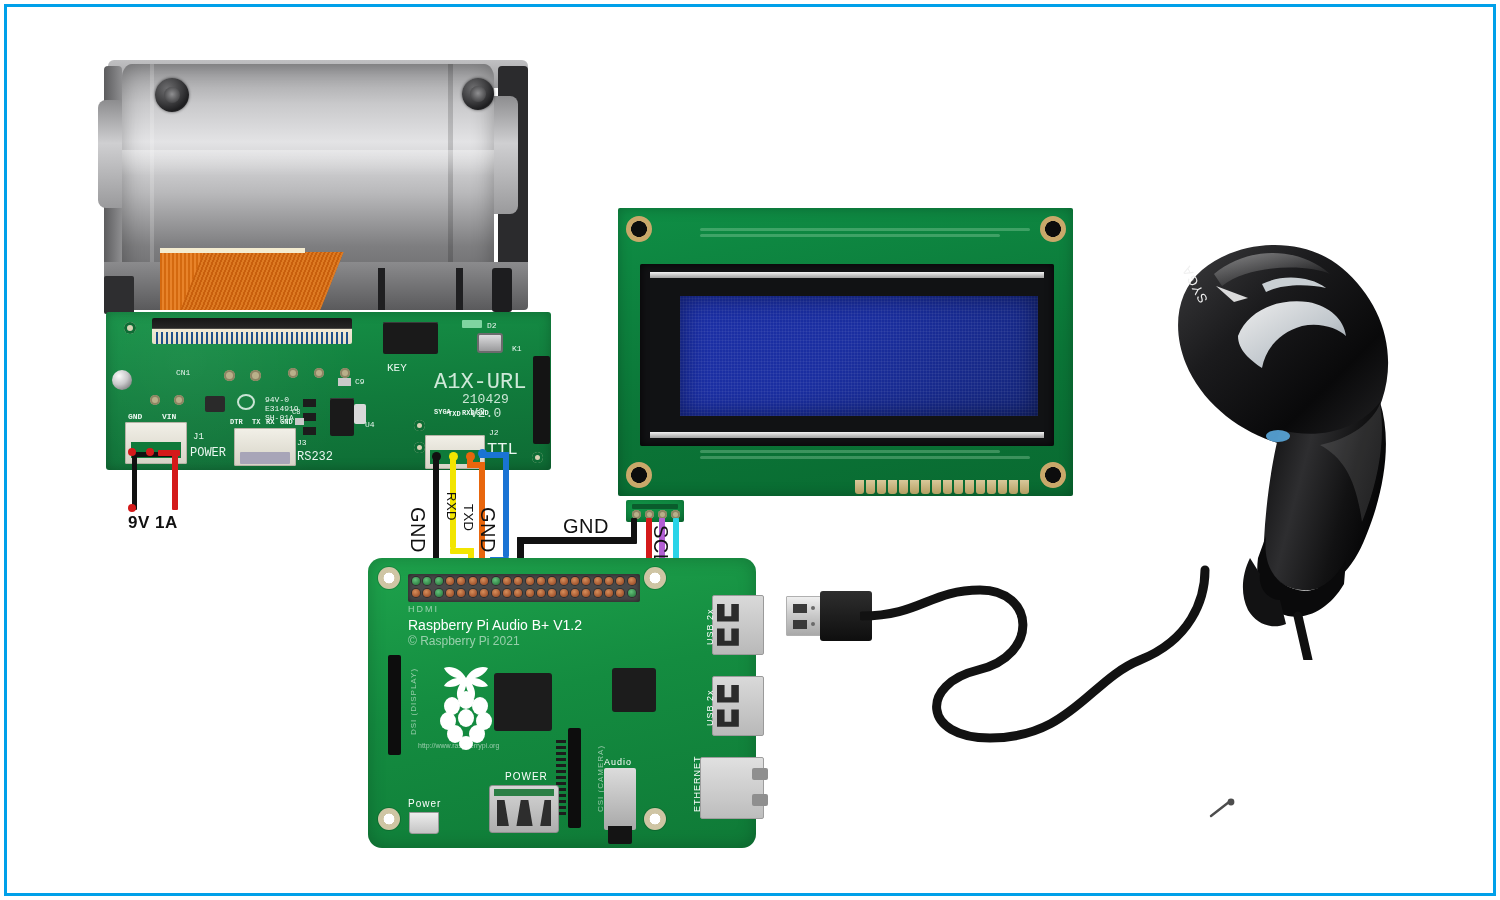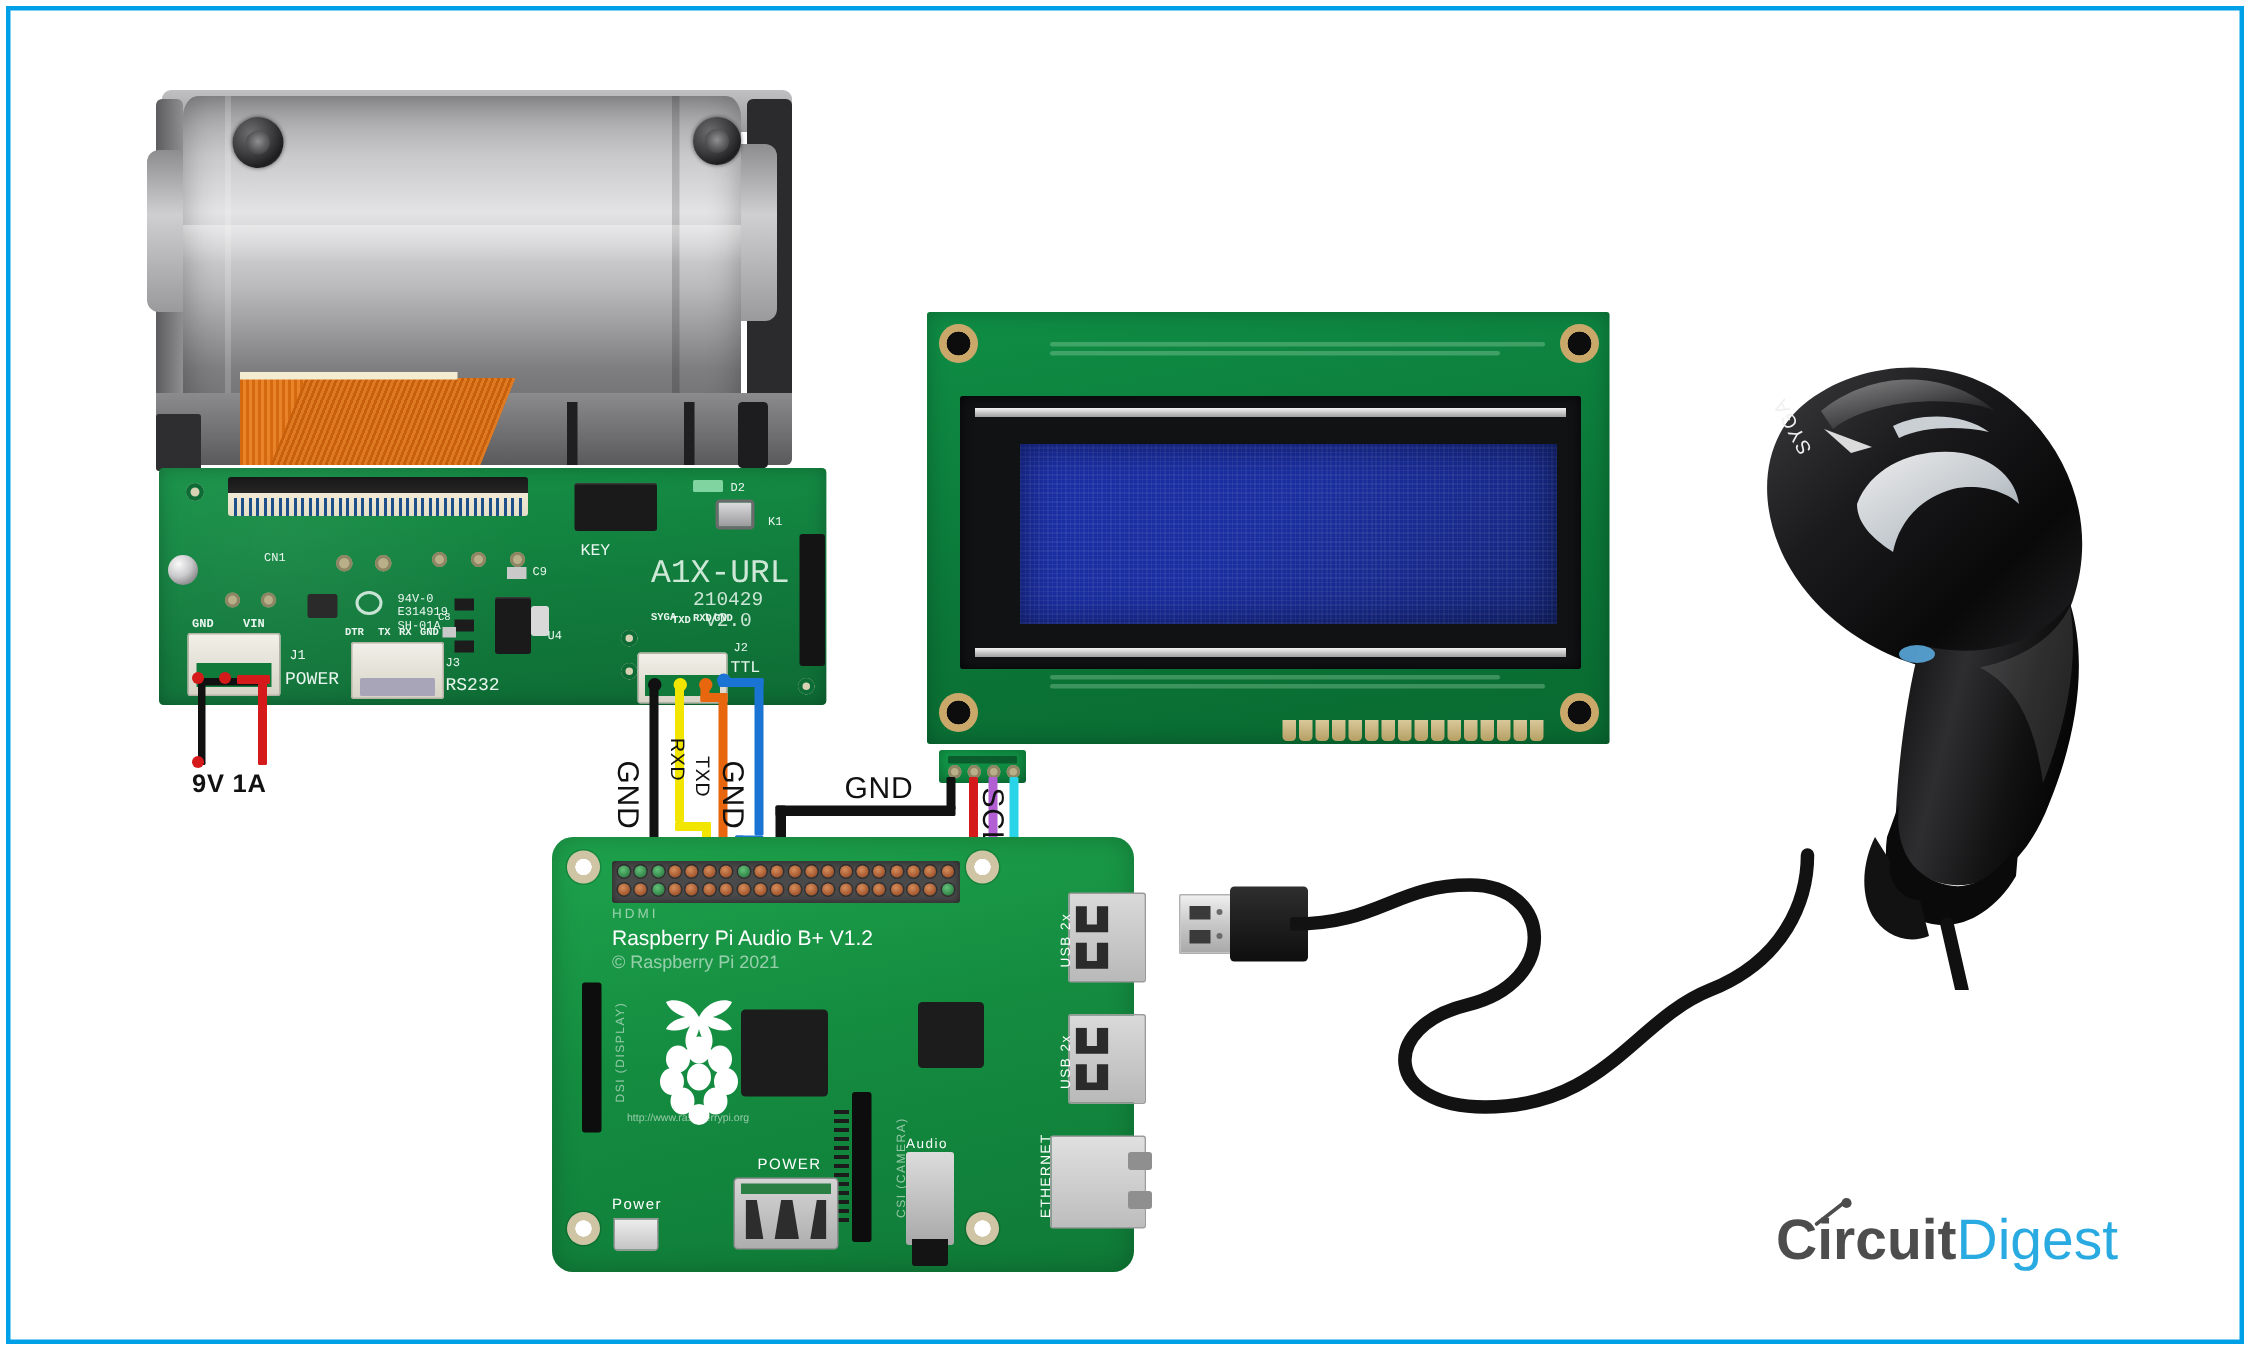--- a/index.html
+++ b/index.html
@@ -340,21 +340,21 @@
   <div class="silk" style="left:297px;top:438px;font-size:8px;">J3</div>
   <div class="silk" style="left:297px;top:450px;font-size:12px;">RS232</div>
 
   <div class="conn-white" style="left:425px;top:435px;width:60px;height:34px;"></div>
   <div class="conn-slot" style="left:430px;top:450px;width:50px;height:14px;"></div>
   <div class="silk vert" style="left:434px;top:408px;font-size:7px;font-weight:bold;">SYGA</div>
   <div class="silk vert" style="left:448px;top:410px;font-size:7px;font-weight:bold;">TXD</div>
   <div class="silk vert" style="left:462px;top:409px;font-size:7px;font-weight:bold;">RXD</div>
   <div class="silk vert" style="left:476px;top:409px;font-size:7px;font-weight:bold;">GND</div>
   <div class="silk" style="left:489px;top:428px;font-size:8px;">J2</div>
-  <div class="silk" style="left:487px;top:440px;font-size:11px;">TTL</div>
+  <div class="silk" style="left:487px;top:440px;font-size:17px;">TTL</div>
 
   <div class="w v" style="left:132px;top:452px;width:5px;height:58px;background:#111;"></div>
   <div class="w h" style="left:132px;top:452px;width:42px;height:5px;background:#111;"></div>
   <div class="w v" style="left:172px;top:452px;width:6px;height:58px;background:#d41a1a;"></div>
   <div class="w h" style="left:158px;top:450px;width:22px;height:6px;background:#d41a1a;"></div>
   <div class="dot" style="left:128px;top:448px;background:#d41a1a;width:8px;height:8px;"></div>
   <div class="dot" style="left:146px;top:448px;background:#d41a1a;width:8px;height:8px;"></div>
   <div class="dot" style="left:128px;top:504px;background:#d41a1a;width:8px;height:8px;"></div>
   <div class="lbl" style="left:128px;top:513px;font-size:17px;font-weight:bold;">9V 1A</div>
 
@@ -624,21 +624,18 @@
              L 150 360 C 138 360, 128 348, 130 334 Z" fill="#121213"></path>
 
     <path d="M190 205 C 222 198, 242 182, 250 164 C 256 200, 248 242, 232 282
              C 226 240, 214 218, 190 205 Z" fill="rgba(255,255,255,.12)"></path>
 
     <ellipse cx="148" cy="196" rx="12" ry="6" fill="#5aa8dd" opacity=".9"></ellipse>
 
     <path d="M168 376 L 178 420" stroke="#101010" stroke-width="9" fill="none" stroke-linecap="round"></path>
   </svg>
 
-  <div class="logo" style="left:1184px;top:806px;font-size:38px;">
-    <span class="c1">Circuit</span><span class="c2">Digest</span>
-  </div>
   <svg class="abs" style="left:1209px;top:798px;" width="30" height="22" viewBox="0 0 30 22">
     <path d="M2 18 L 20 4" stroke="#4d4d4d" stroke-width="2.4" fill="none" stroke-linecap="round"></path>
     <circle cx="22" cy="4" r="3.4" fill="#4d4d4d"></circle>
   </svg>
 
 </div>
 
 </body></html>

